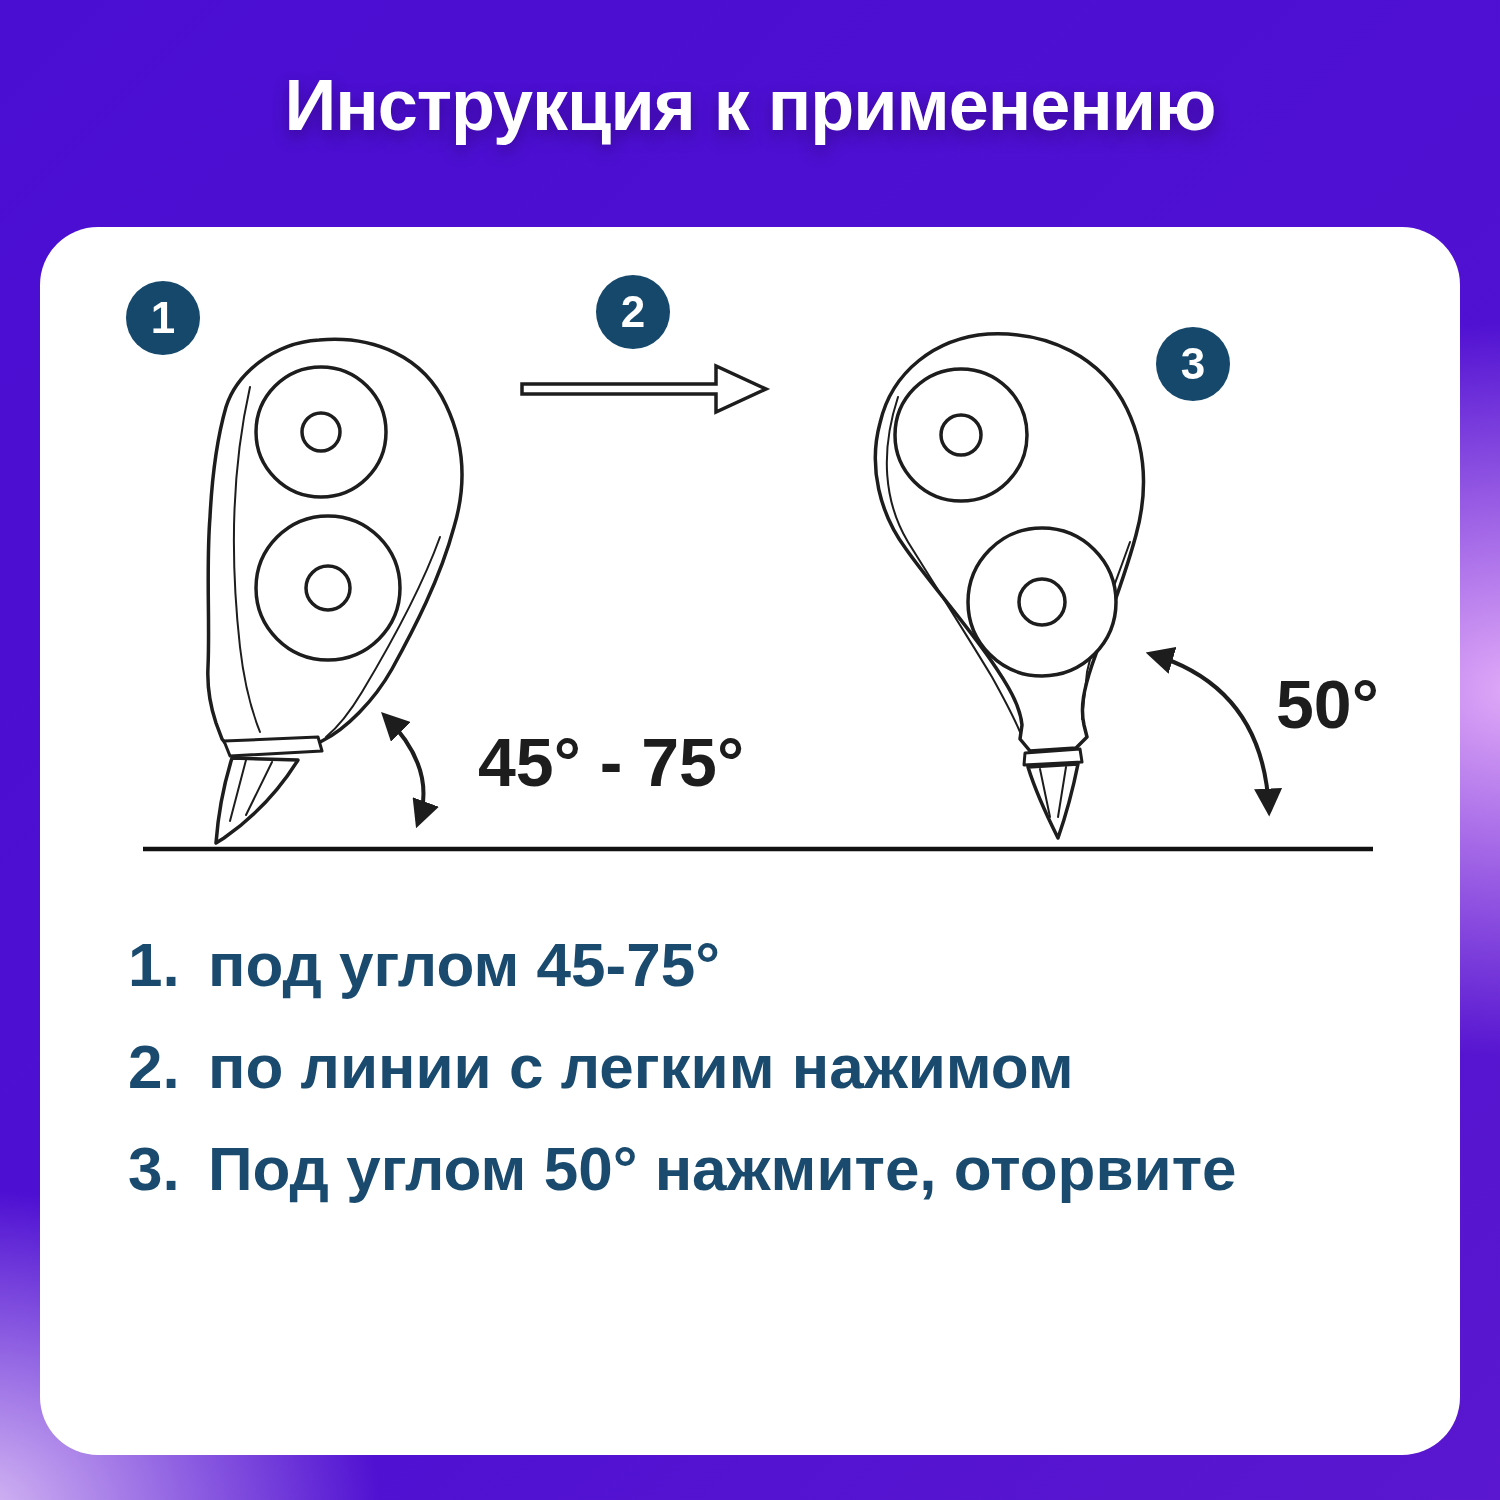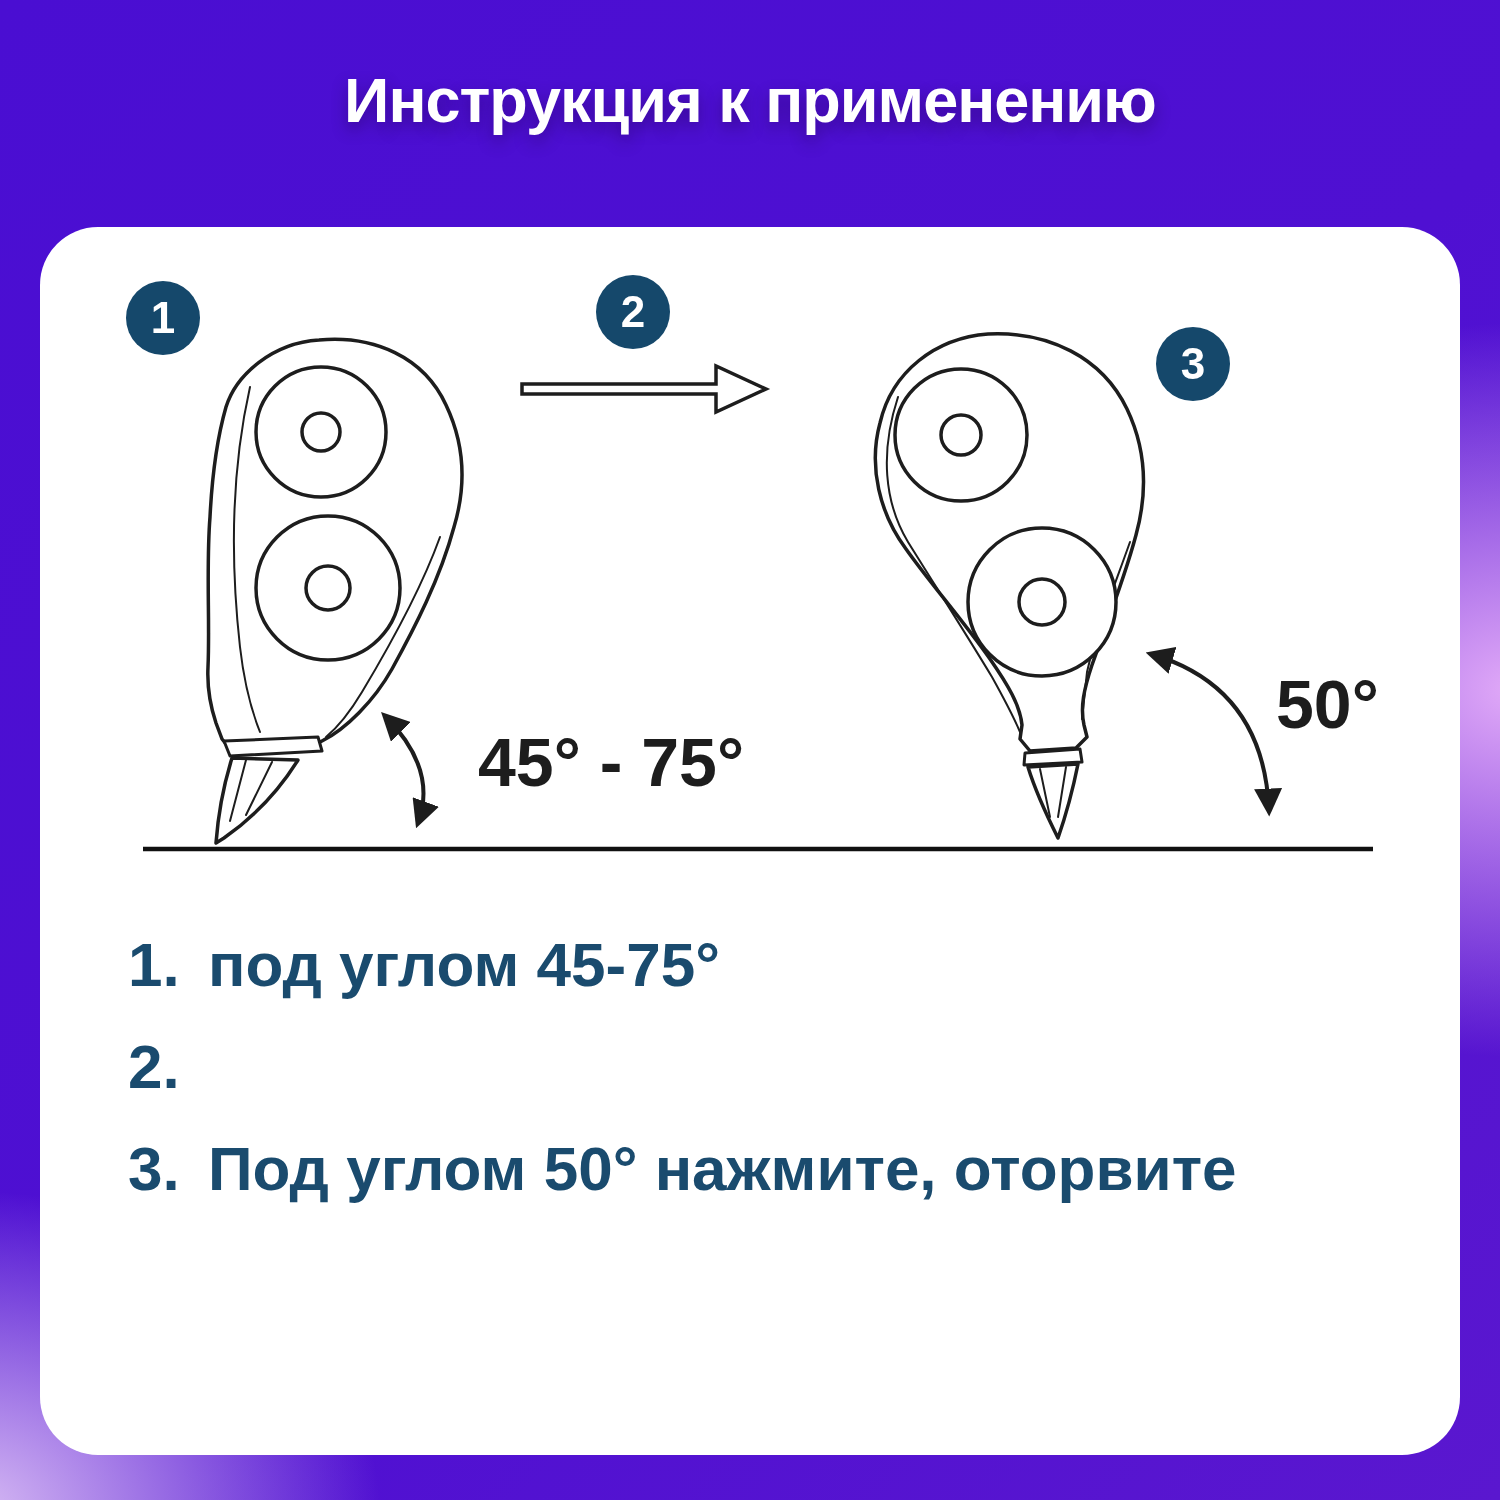--- a/index.html
+++ b/index.html
@@ -7,21 +7,21 @@
     width:1500px;height:1500px;overflow:hidden;position:relative;
     font-family:"Liberation Sans", sans-serif;
     background:
       radial-gradient(42% 34% at 101% 46%, rgba(233,178,250,0.95), rgba(233,178,250,0) 72%),
       radial-gradient(38% 30% at -2% 101%, rgba(224,198,246,0.95), rgba(224,198,246,0) 72%),
       linear-gradient(135deg, #4a0ed2 0%, #4f10d2 55%, #5a17cf 100%);
   }
   .title{
     position:absolute;left:0;top:64px;width:1500px;
     text-align:center;color:#ffffff;font-weight:700;
-    font-size:63px;letter-spacing:-1px;
+    font-size:72px;letter-spacing:-1px;
     text-shadow:0 7px 16px rgba(35,0,80,0.45);
   }
   .card{
     position:absolute;left:40px;top:227px;width:1420px;height:1228px;
     background:#ffffff;border-radius:58px;
   }
   .badge{
     position:absolute;width:74px;height:74px;border-radius:50%;
     background:#15486B;color:#ffffff;font-weight:700;font-size:44px;
     display:flex;align-items:center;justify-content:center;
@@ -132,20 +132,21 @@
   <div class="steps">
     <div class="step">
       <div class="step-num">1.</div>
       <div class="step-lines">
         <div>под углом 45-75°</div>
       </div>
     </div>
     <div class="step">
       <div class="step-num">2.</div>
       <div class="step-lines">
+        <div>по линии с легким нажимом</div>
       </div>
     </div>
     <div class="step">
       <div class="step-num">3.</div>
       <div class="step-lines">
         <div>Под углом 50° нажмите, оторвите</div>
       </div>
     </div>
   </div>
 

